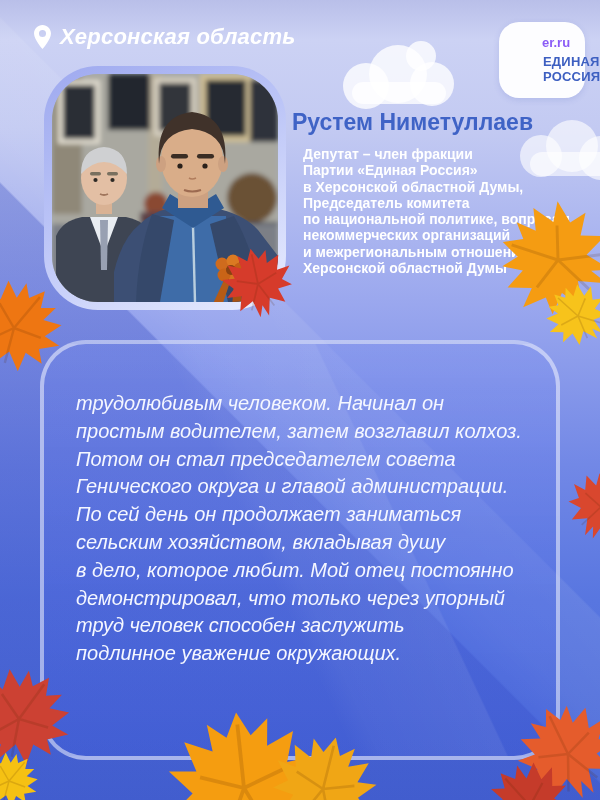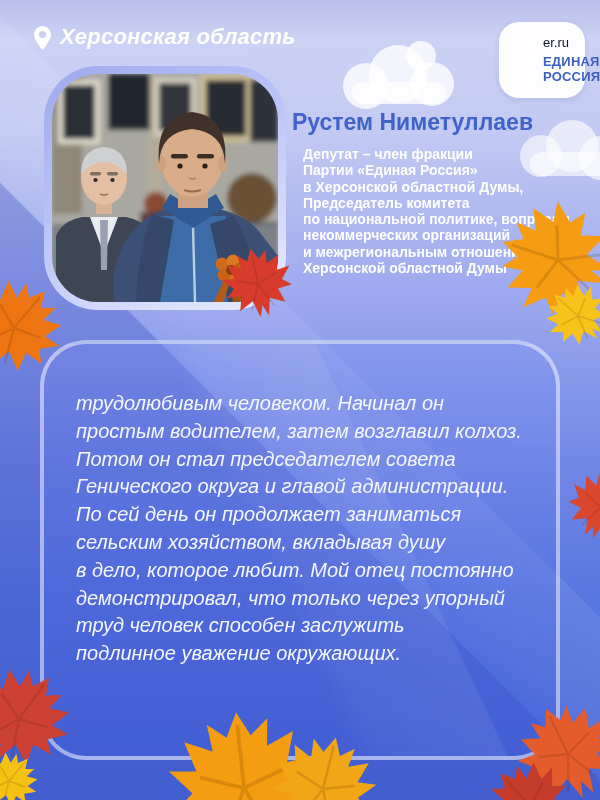--- a/index.html
+++ b/index.html
@@ -9,28 +9,28 @@
     background:linear-gradient(180deg,#b9bfe9 0%,#ccd2f4 5%,#c3caf2 16%,#9aa7ee 38%,#7288e6 58%,#5876e0 75%,#4b69d6 100%);
   }
   
   .bg-streak-light{position:absolute;inset:0;z-index:1;pointer-events:none;
     background:linear-gradient(225deg,rgba(255,255,255,0) 44%,rgba(255,255,255,0.08) 44.2%,rgba(255,255,255,0.05) 52%,rgba(255,255,255,0) 56%);}
   .bg-streak-dark{position:absolute;inset:0;z-index:1;pointer-events:none;
     background:linear-gradient(225deg,rgba(0,0,0,0) 55.8%,rgba(44,66,188,0.30) 56%);}
   .clouds{position:absolute;left:0;top:0;z-index:2;pointer-events:none;}
 
   
-  .location{position:absolute;left:34px;top:24px;z-index:10;display:flex;align-items:flex-end;gap:9px;}
+  .location{position:absolute;left:34px;top:24px;z-index:10;display:flex;align-items:center;gap:9px;}
   .location .pin{width:17px;height:24px;flex:0 0 auto;}
   .location .loc-text{color:#ffffff;font-size:22px;font-weight:700;font-style:italic;letter-spacing:.2px;white-space:nowrap;}
 
   .logo-badge{position:absolute;left:499px;top:22px;width:86px;height:76px;z-index:10;
     background:#fdfdff;border-radius:20px;text-align:center;
     box-shadow:0 2px 6px rgba(60,80,180,0.15);}
-  .logo-site{margin-top:13px;font-size:13px;font-weight:400;color:#0f172a;padding-left:28px;}
+  .logo-site{margin-top:13px;font-size:13px;font-weight:700;color:#8b5cf6;padding-left:28px;}
   .logo-party{margin-top:4px;font-size:13px;font-weight:800;line-height:15px;color:#3d5fc1;letter-spacing:.2px;margin-left:44px;}
 
   
   .photo-frame{position:absolute;left:44px;top:66px;width:242px;height:244px;z-index:10;
     border-radius:54px;padding:8px;box-sizing:border-box;
     background:linear-gradient(150deg,#9ea9ef 0%,#bcc5f7 45%,#e9edff 100%);}
   .photo-inner{width:100%;height:100%;border-radius:46px;overflow:hidden;position:relative;background:#a7adb2;}
   .photo-inner svg{display:block;}
 
   

